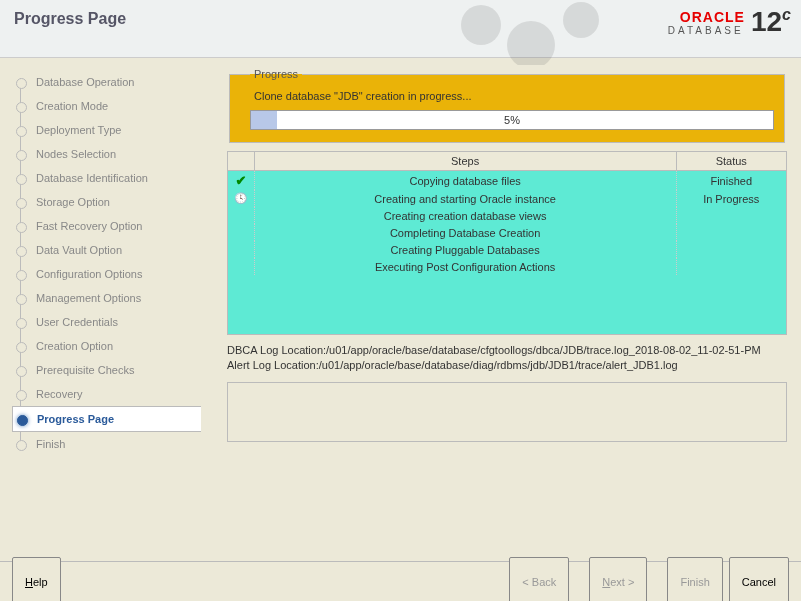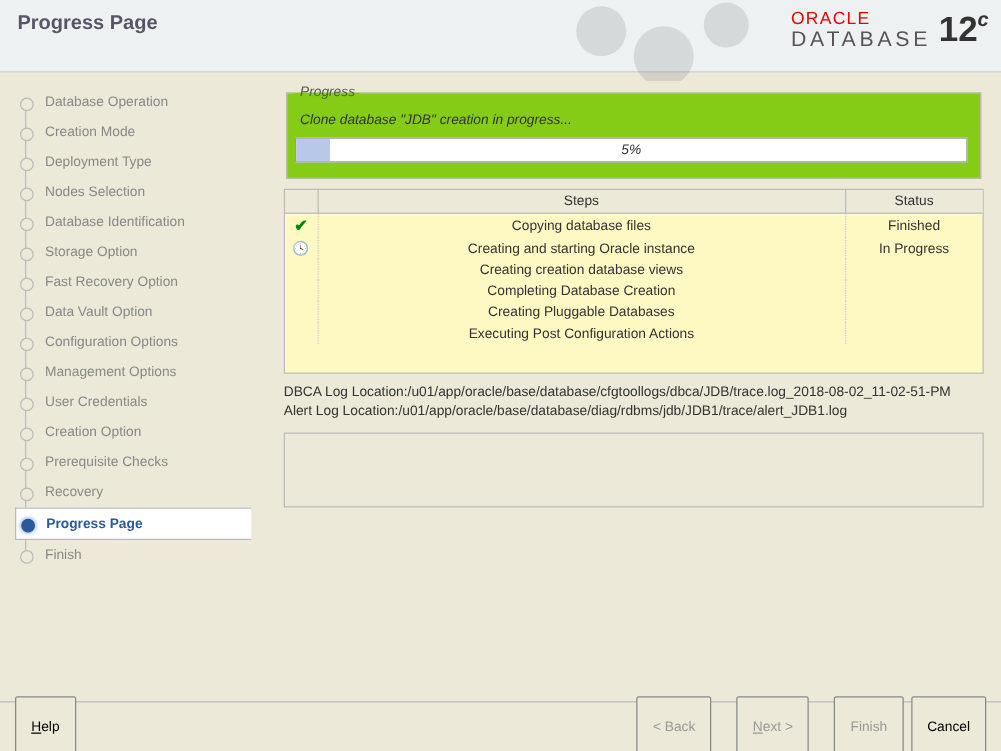--- a/index.html
+++ b/index.html
@@ -33,27 +33,28 @@
   .logo-area {
     position: absolute;
     right: 10px;
     top: 6px;
     display: flex;
     align-items: center;
     gap: 6px;
   }
   .logo-text .oracle {
     color: #e60000;
-    font-weight: normal;
+    font-weight: bold;
     font-size: 14px;
     letter-spacing: 1px;
+    margin-left: 12px;
   }
   .logo-text .db {
     color: #555;
-    font-size: 17px;
+    font-size: 10px;
     letter-spacing: 3px;
     text-align: left;
   }
   .logo-12c {
     font-size: 28px;
     color: #333;
     font-weight: 700;
   }
   .logo-12c sup { font-size: 16px; font-style: italic; vertical-align: top; }
   .gears {
@@ -124,23 +125,22 @@
   
   .content {
     flex: 1;
     padding: 10px 14px 4px 10px;
     display: flex;
     flex-direction: column;
     gap: 8px;
   }
   fieldset {
     border: 1px solid #bbb;
-    background: #84cc16;
-    padding: 8px 10px 12px 6px;
-    font-style: italic;
+    background: #eab308;
+    padding: 8px 10px 12px 20px;
   }
   legend { padding: 0 4px; color: #555; }
   .progress-msg { padding: 2px 0 8px 4px; }
   .progress-bar {
     height: 20px;
     border: 1px solid #999;
     background: #fff;
     position: relative;
     display: flex;
     align-items: center;
@@ -148,22 +148,22 @@
   }
   .progress-fill {
     position: absolute;
     left: 0; top: 0; bottom: 0;
     background: #b8c8e8;
   }
   .progress-label { position: relative; z-index: 1; }
 
   .steps-box {
     border: 1px solid #bbb;
-    background: #fef9c3;
-    height: 148px;
+    background: #5eead4;
+    height: 184px;
     display: flex;
     flex-direction: column;
   }
   .steps-table {
     width: 100%;
     border-collapse: collapse;
     font-size: 11px;
   }
   .steps-table th {
     background: #ece9d8;

